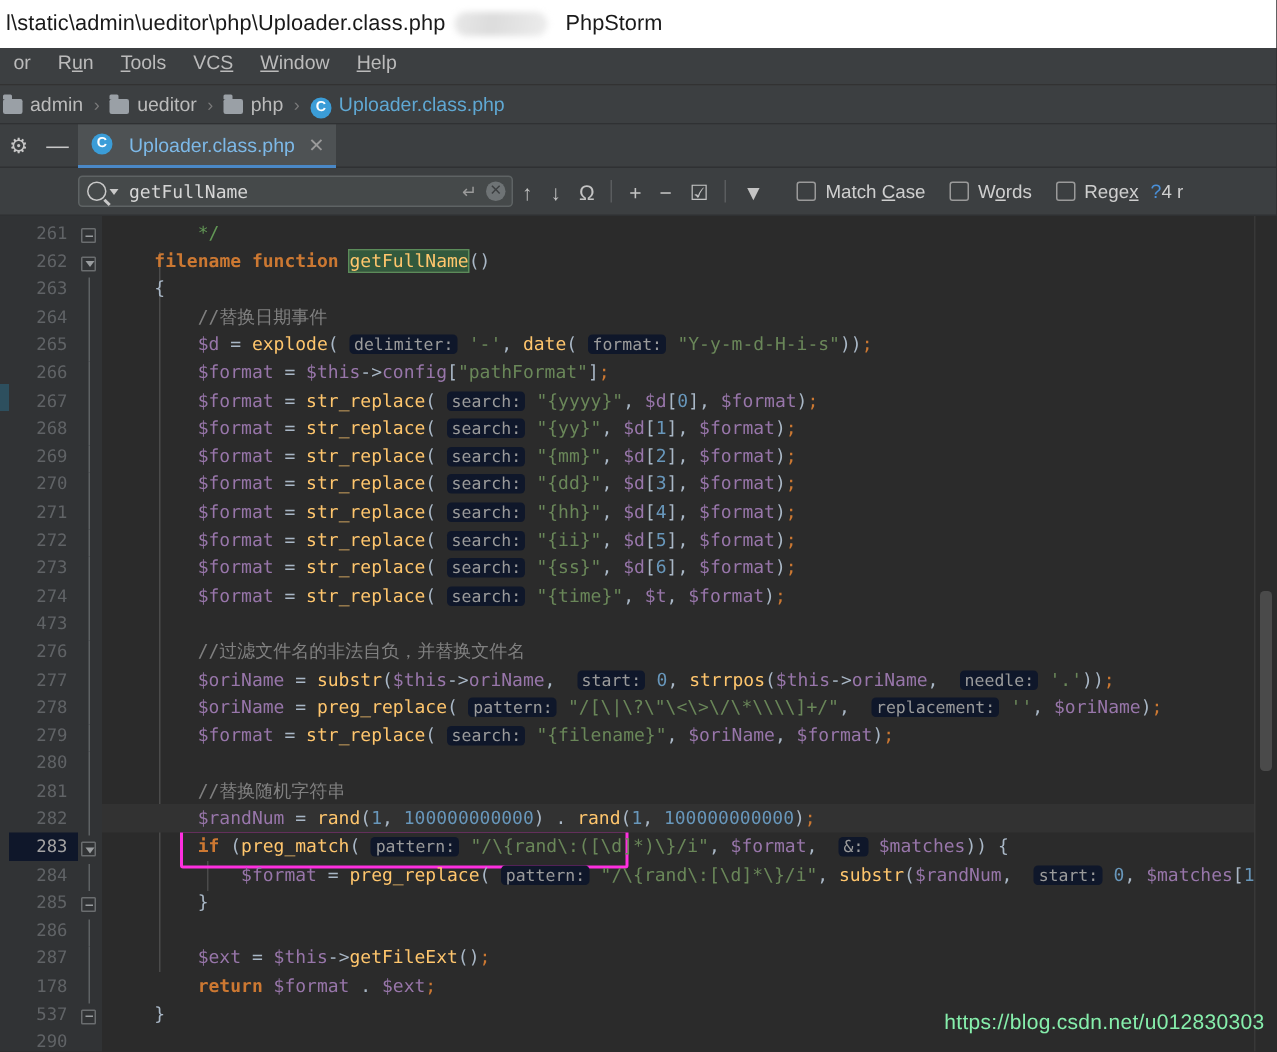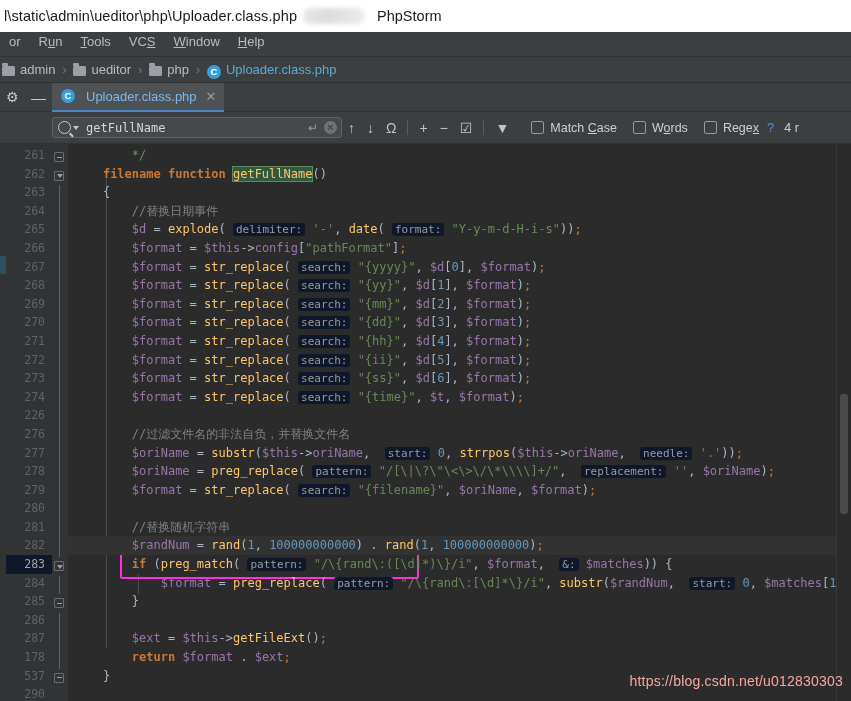--- a/index.html
+++ b/index.html
@@ -126,21 +126,21 @@
   .clear-ico {
     width:13px;height:13px;border-radius:50%;background:#6e7375;color:#3c3f41;
     font-size:10px;line-height:13px;text-align:center;font-family:"Liberation Sans",sans-serif;
   }
   .tb-btn { color:#c4c4c4; font-size:14px; margin:0 6px; display:flex; align-items:center; }
   .tb-sep { width:1px;height:15px;background:#5a5d5f;margin:0 5px; }
   .chk-wrap { display:flex;align-items:center;gap:6px;margin-left:16px;color:#cfcfcf;font-size:12.5px;white-space:nowrap;}
   .chk { width:11px;height:11px;border:1px solid #9a9a9a;border-radius:2px;background:#3c3f41; }
   .chk-wrap u { text-decoration: underline; }
   .qmark { color:#4a90d9; font-size:13px; margin-left:8px; }
-  .results { color:#cfcfcf; font-size:12.5px; margin-left:10px; white-space:nowrap; }
+  .results { color:#cfcfcf; font-size:12.5px; margin-left:0; white-space:nowrap; }
 
   
   .editor-wrap { display:flex; height:560px; background:#2b2b2b; position:relative; }
   .marker-col { width:6px; background:#313335; }
   .marker-col .hl { position:absolute; left:0; top:112px; width:6px; height:18px; background:#2d4f5e; }
   .gutter {
     width:46px; background:#313335; color:#606366;
     font-family:"DejaVu Sans Mono", monospace; font-size:11.5px;
     text-align:right; padding-top:2px; box-sizing:border-box; position:relative;
   }
@@ -196,21 +196,21 @@
     position:absolute; border:2px solid #ff2fe0; border-radius:2px;
     pointer-events:none;
   }
 
   
   .right-edge { width:14px; background:#2b2b2b; position:relative; border-left:1px solid #383838;}
   .right-edge .thumb { position:absolute; top:250px; left:3px; width:8px; height:120px; background:#4a4a4a; border-radius:3px; }
 
   .watermark {
     position:absolute; right:8px; bottom:12px;
-    color:#fca5a5; font-size:14px; font-family:"Liberation Sans", sans-serif;
+    color:#86efac; font-size:14px; font-family:"Liberation Sans", sans-serif;
     letter-spacing:0.2px;
   }
 </style>
 </head>
 <body>
 
 <div class="app">
 
   <div class="titlebar">
     <span class="path">l\static\admin\ueditor\php\Uploader.class.php</span>
@@ -308,21 +308,21 @@
         <div class="ln">265</div>
         <div class="ln">266</div>
         <div class="ln">267</div>
         <div class="ln">268</div>
         <div class="ln">269</div>
         <div class="ln">270</div>
         <div class="ln">271</div>
         <div class="ln">272</div>
         <div class="ln">273</div>
         <div class="ln">274</div>
-        <div class="ln">226</div>
+        <div class="ln">473</div>
         <div class="ln">276</div>
         <div class="ln">277</div>
         <div class="ln">278</div>
         <div class="ln">279</div>
         <div class="ln">280</div>
         <div class="ln">281</div>
         <div class="ln">282</div>
         <div class="ln cur">283</div>
         <div class="ln">284</div>
         <div class="ln">285</div>

